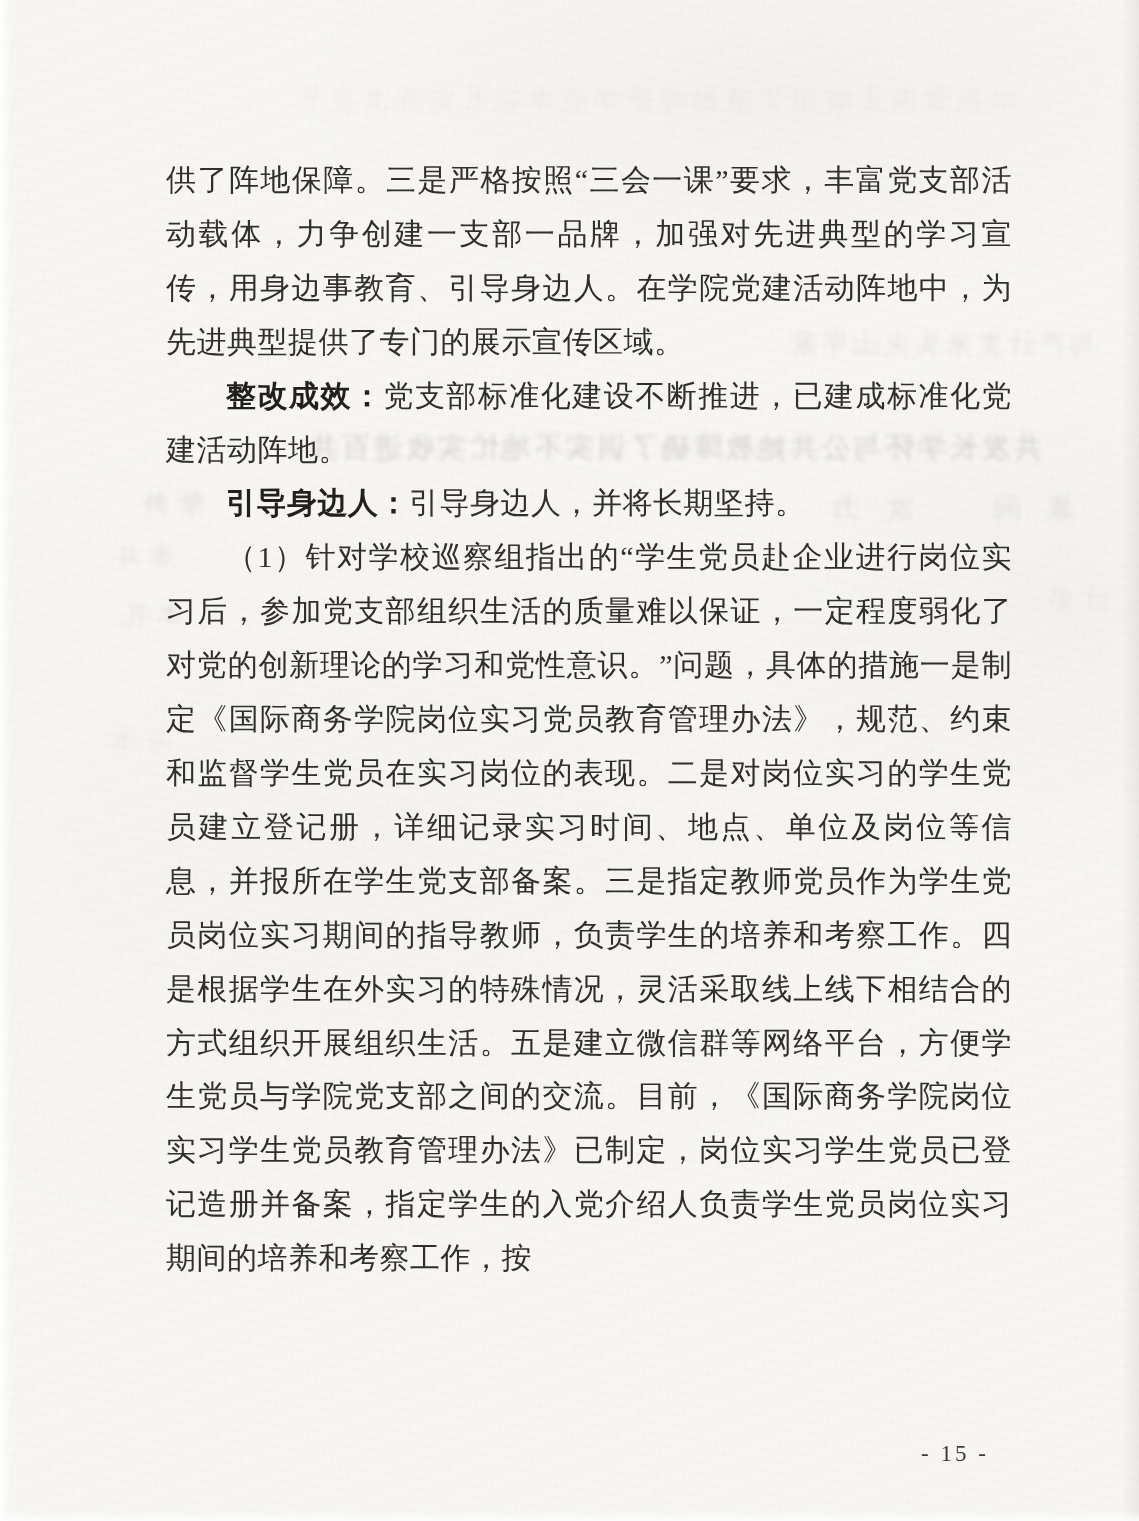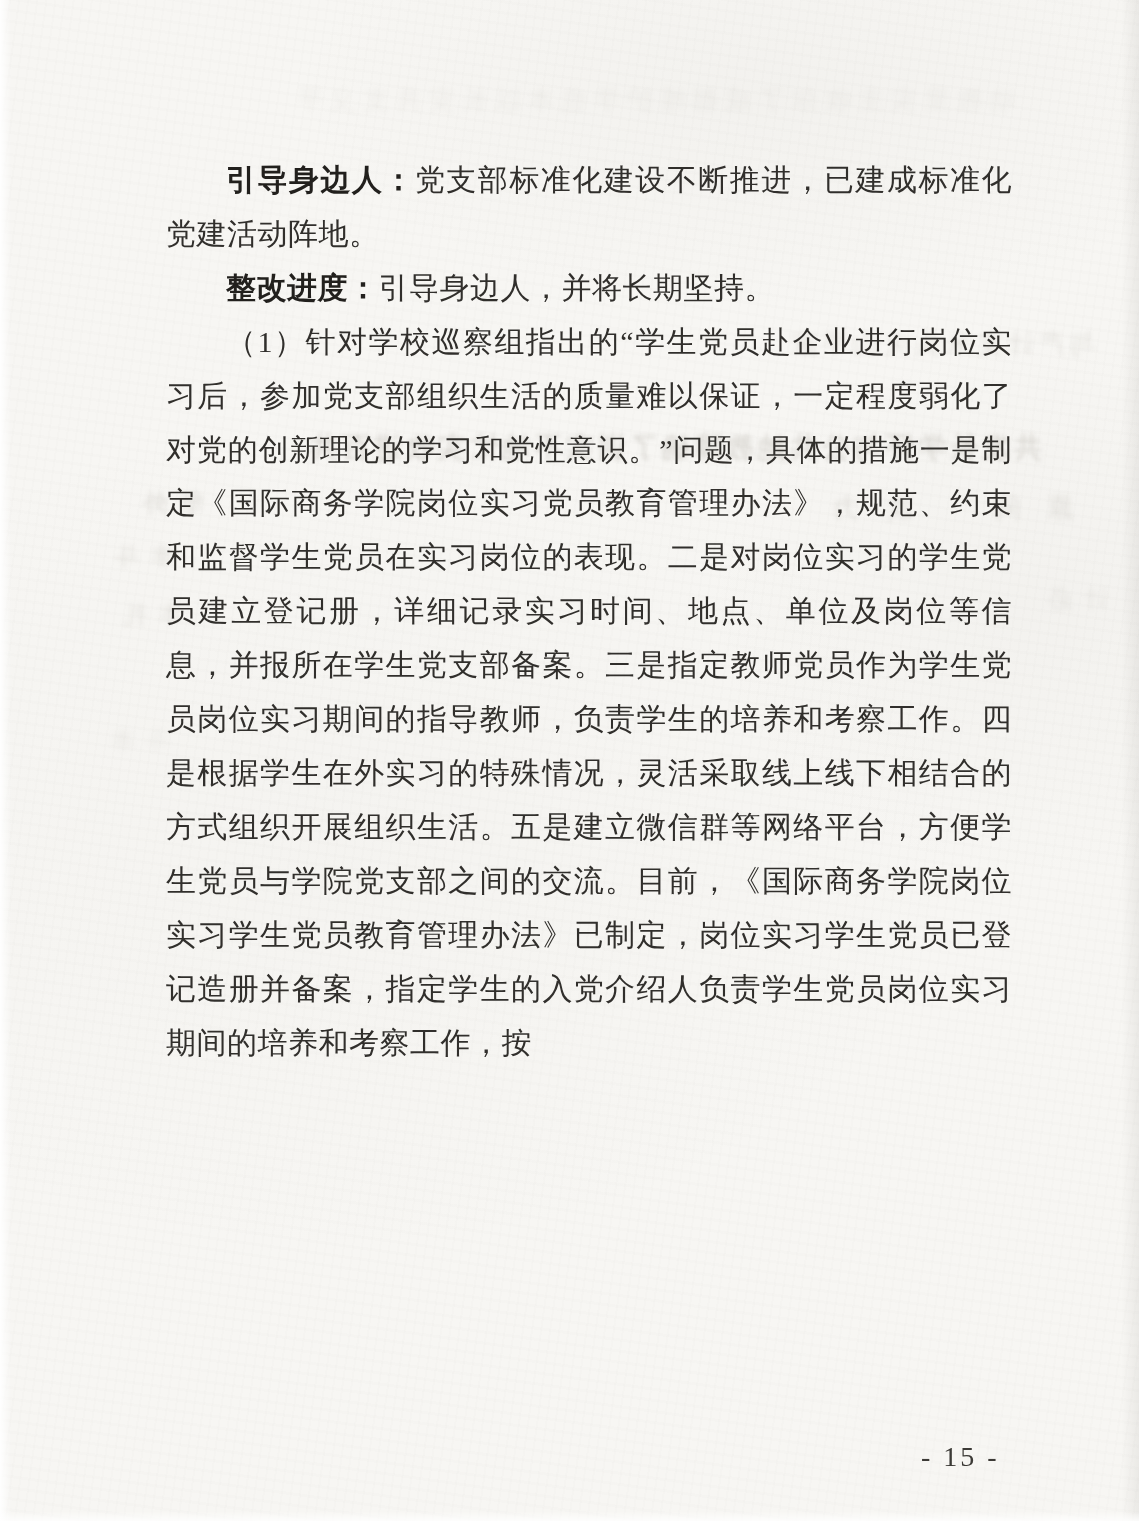--- a/index.html
+++ b/index.html
@@ -64,21 +64,21 @@
     filter: blur(2.2px);
     color: #8f897f;
     font-family: "Liberation Serif", serif;
     pointer-events: none;
   }
 
   .page-number {
     position: absolute;
     left: 921px;
     top: 1441px;
-    font-size: 28px;
+    font-size: 23px;
     letter-spacing: 3px;
     color: #3c3a36;
     font-family: "Liberation Serif", serif;
   }
 </style>
 </head>
 <body>
 
 <div class="page">
   <div class="paper-texture"></div>
@@ -92,19 +92,20 @@
       <div class="bleed" style="left: 306px; top: 428px; font-size: 29px; opacity: 0.3; filter: blur(2px); letter-spacing: 3px;">共发长学怀与公共她教障确了训实不地忙实收进百共</div>
       <div class="bleed" style="left: 140px; top: 486px; font-size: 26px; opacity: 0.22; filter: blur(2.6px); letter-spacing: 2px;">华 外</div>
       <div class="bleed" style="left: 822px; top: 490px; font-size: 27px; opacity: 0.2; filter: blur(2.4px); letter-spacing: 10px;">原 问 　 次 力</div>
       <div class="bleed" style="left: 112px; top: 540px; font-size: 25px; opacity: 0.18; filter: blur(2.8px); letter-spacing: 2px;">丰 斗</div>
       <div class="bleed" style="left: 120px; top: 598px; font-size: 25px; opacity: 0.14; filter: blur(2.8px); letter-spacing: 2px;">本 扎</div>
       <div class="bleed" style="left: 1046px; top: 582px; font-size: 25px; opacity: 0.12; filter: blur(2.8px); letter-spacing: 2px;">计 必</div>
       <div class="bleed" style="left: 108px; top: 724px; font-size: 25px; opacity: 0.1; filter: blur(3px); letter-spacing: 2px;">斗 本</div>
     </div>
 
   <div class="document-body">
-      <p class="para indent"><span class="seg bold">引导身边人：</span><span class="seg">党支部标准化建设不断推进，已建成标准化党建活动阵地。</span></p>
-      <p class="para indent"><span class="seg bold">整改进度：</span><span class="seg">引导身边人，并将长期坚持。</span></p>
+      <p class="para"><span class="seg">供了阵地保障。三是严格按照“三会一课”要求，丰富党支部活动载体，力争创建一支部一品牌，加强对先进典型的学习宣传，用身边事教育、引导身边人。在学院党建活动阵地中，为先进典型提供了专门的展示宣传区域。</span></p>
+      <p class="para indent"><span class="seg bold">整改成效：</span><span class="seg">党支部标准化建设不断推进，已建成标准化党建活动阵地。</span></p>
+      <p class="para indent"><span class="seg bold">引导身边人：</span><span class="seg">引导身边人，并将长期坚持。</span></p>
       <p class="para indent"><span class="seg">（1）针对学校巡察组指出的“学生党员赴企业进行岗位实习后，参加党支部组织生活的质量难以保证，一定程度弱化了对党的创新理论的学习和党性意识。”问题，具体的措施一是制定《国际商务学院岗位实习党员教育管理办法》，规范、约束和监督学生党员在实习岗位的表现。二是对岗位实习的学生党员建立登记册，详细记录实习时间、地点、单位及岗位等信息，并报所在学生党支部备案。三是指定教师党员作为学生党员岗位实习期间的指导教师，负责学生的培养和考察工作。四是根据学生在外实习的特殊情况，灵活采取线上线下相结合的方式组织开展组织生活。五是建立微信群等网络平台，方便学生党员与学院党支部之间的交流。目前，《国际商务学院岗位实习学生党员教育管理办法》已制定，岗位实习学生党员已登记造册并备案，指定学生的入党介绍人负责学生党员岗位实习期间的培养和考察工作，按</span></p>
     </div>
 
   <div class="page-number">- 15 -</div>
 </div>
 
 </body></html>

